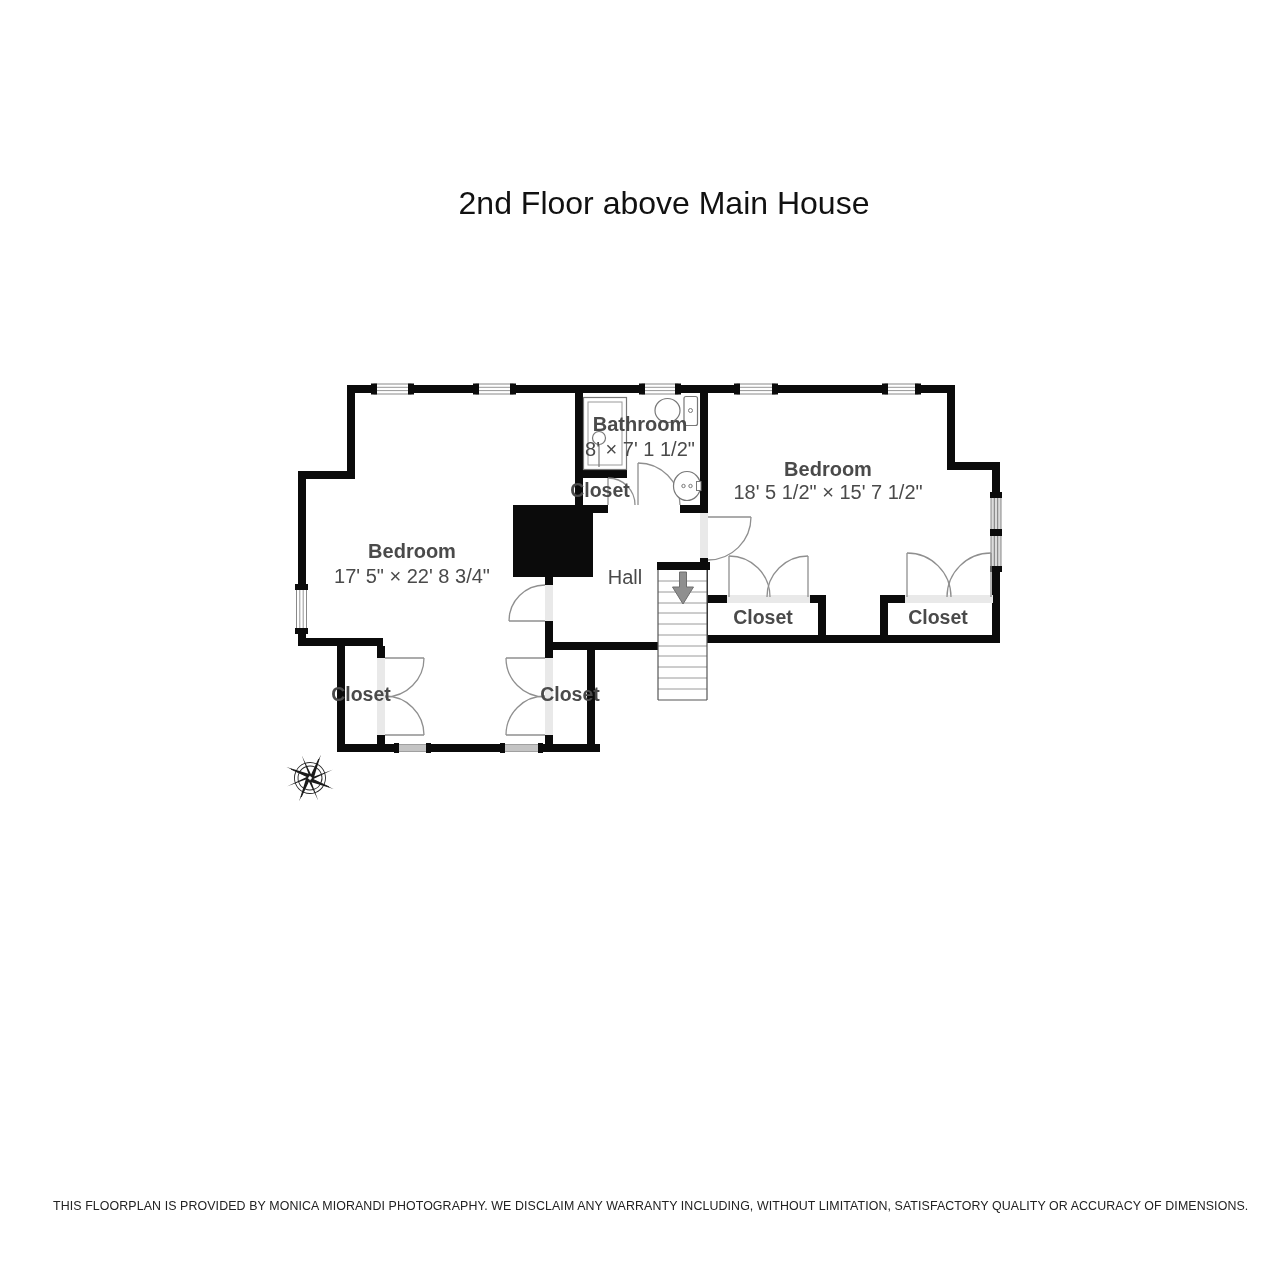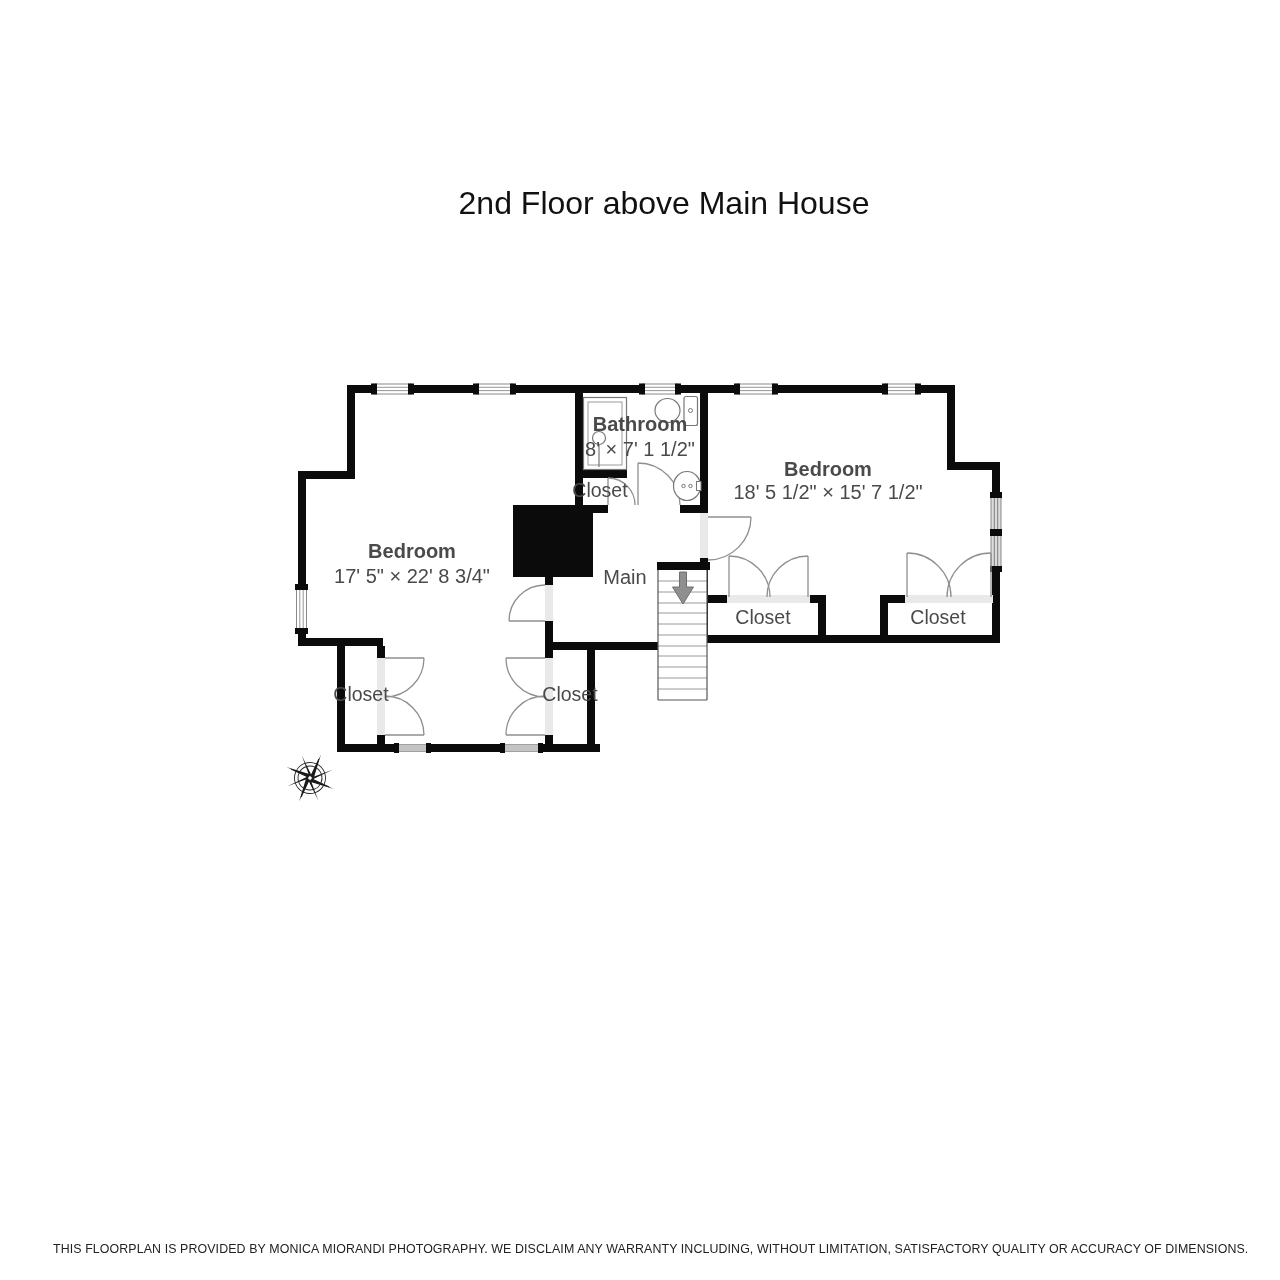--- a/index.html
+++ b/index.html
@@ -3,26 +3,26 @@
 <meta charset="utf-8">
 <style>
   html,body{margin:0;padding:0;background:#fff;}
   .canvas{position:relative;width:1280px;height:1280px;background:#ffffff;overflow:hidden;
           font-family:"Liberation Sans", sans-serif;padding-left:32px;}
   .plan-svg{position:absolute;left:0;top:0;width:1280px;height:1280px;}
   .lbl{position:absolute;transform:translate(-50%,-50%);color:#4a4a4a;white-space:nowrap;
        font-family:"Liberation Sans", sans-serif;line-height:1.2;text-align:center;}
   .room-name{font-size:20px;font-weight:bold;}
   .room-dim{font-size:20px;}
-  .closet-lbl{font-size:19.5px;}
+  .closet-lbl{font-size:19.5px;font-weight:bold;}
   .hall-lbl{font-size:20px;}
   .title{position:absolute;transform:translate(-50%,-50%);font-size:32px;color:#111;
          white-space:nowrap;}
   .footer{position:absolute;left:53px;top:1199px;font-size:12.4px;color:#222;
-          letter-spacing:0.1px;white-space:nowrap;margin-top:43px;}
+          letter-spacing:0.1px;white-space:nowrap;}
 </style>
 </head>
 <body>
 
 <div class="canvas">
 
   <svg class="plan-svg" viewBox="0 0 1280 1280">
 
     <g fill="#0b0b0b">
 
@@ -253,21 +253,21 @@
 
   <div class="lbl room-name" style="left:412px;top:551px;">Bedroom</div>
   <div class="lbl room-dim" style="left:412px;top:576px;">17' 5" × 22' 8 3/4"</div>
 
   <div class="lbl room-name" style="left:828px;top:469px;">Bedroom</div>
   <div class="lbl room-dim" style="left:828px;top:492px;">18' 5 1/2" × 15' 7 1/2"</div>
 
   <div class="lbl room-name" style="left:640px;top:424px;">Bathroom</div>
   <div class="lbl room-dim" style="left:640px;top:449px;">8' × 7' 1 1/2"</div>
 
-  <div class="lbl hall-lbl" style="left:625px;top:577px;">Main</div>
+  <div class="lbl hall-lbl" style="left:625px;top:577px;">Hall</div>
 
   <div class="lbl closet-lbl" style="left:600px;top:491px;">Closet</div>
   <div class="lbl closet-lbl" style="left:361px;top:695px;">Closet</div>
   <div class="lbl closet-lbl" style="left:570px;top:695px;">Closet</div>
   <div class="lbl closet-lbl" style="left:763px;top:618px;">Closet</div>
   <div class="lbl closet-lbl" style="left:938px;top:618px;">Closet</div>
 
   <div class="footer">THIS FLOORPLAN IS PROVIDED BY MONICA MIORANDI PHOTOGRAPHY. WE DISCLAIM ANY WARRANTY INCLUDING, WITHOUT LIMITATION, SATISFACTORY QUALITY OR ACCURACY OF DIMENSIONS.</div>
 </div>
 

